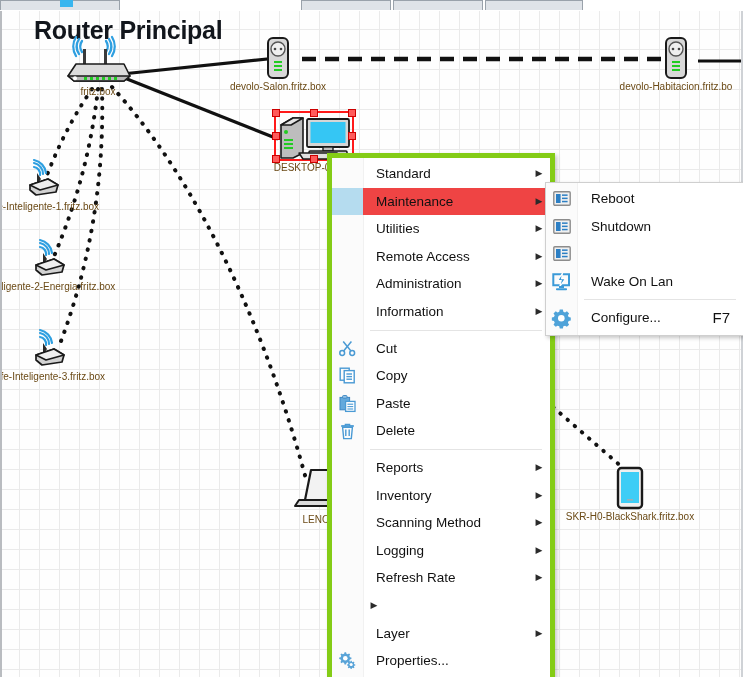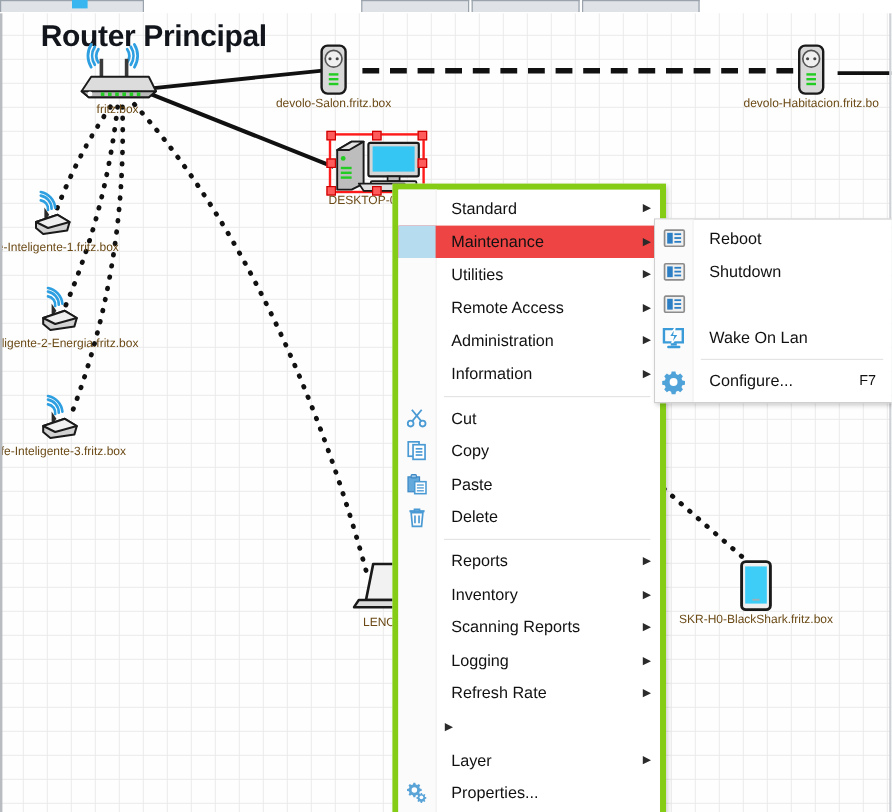--- a/index.html
+++ b/index.html
@@ -50,21 +50,21 @@
     background:#ffffff;border:5px solid #84cc16;
     box-shadow:2px 2px 4px rgba(0,0,0,.22);
     z-index:60;padding:2px 0 2px 0;
     font-size:13.5px;color:#111;
   }
   #ctxmenu .gutter{position:absolute;left:0;top:0;bottom:0;width:31px;background:#fbfbfb;border-right:1px solid #f1f1f1;}
   .mi{position:relative;height:27.6px;line-height:27.6px;display:flex;align-items:center;cursor:default;}
   .mi .micon{position:relative;width:31px;min-width:31px;height:100%;display:flex;align-items:center;justify-content:center;z-index:2;}
   .mi .mlabel{flex:1;padding-left:13px;white-space:nowrap;z-index:2;}
   .mi .marrow{width:22px;min-width:22px;text-align:center;font-size:9px;color:#2b2b2b;z-index:2;}
-  .mi .macc{padding-right:14px;font-size:12px;color:#111;z-index:2;margin-left:36px;}
+  .mi .macc{padding-right:14px;font-size:15px;color:#111;z-index:2;margin-left:36px;}
   .mi.hl{background:#ef4444;}
   .mi.hl .gutterfix{position:absolute;left:0;top:0;width:31px;height:100%;background:#b5dcef;z-index:1;}
   .msep{height:1px;background:#e4e4e4;margin:4px 8px 4px 38px;}
 
   
   #submenu{
     position:absolute;left:545px;top:182px;width:198px;
     background:#ffffff;border:1px solid #cfcfcf;
     box-shadow:2px 2px 4px rgba(0,0,0,.22);
     z-index:70;padding:2px 0 3px 0;font-size:13.5px;color:#111;
@@ -375,21 +375,21 @@
     <div class="mlabel">Reports</div>
     <div class="marrow">▶</div>
   </div>
   <div class="mi">
     <div class="micon"></div>
     <div class="mlabel">Inventory</div>
     <div class="marrow">▶</div>
   </div>
   <div class="mi">
     <div class="micon"></div>
-    <div class="mlabel">Scanning Reports</div>
+    <div class="mlabel">Scanning Method</div>
     <div class="marrow">▶</div>
   </div>
   <div class="mi">
     <div class="micon"></div>
     <div class="mlabel">Logging</div>
     <div class="marrow">▶</div>
   </div>
   <div class="mi">
     <div class="micon"></div>
     <div class="mlabel">Refresh Rate</div>

